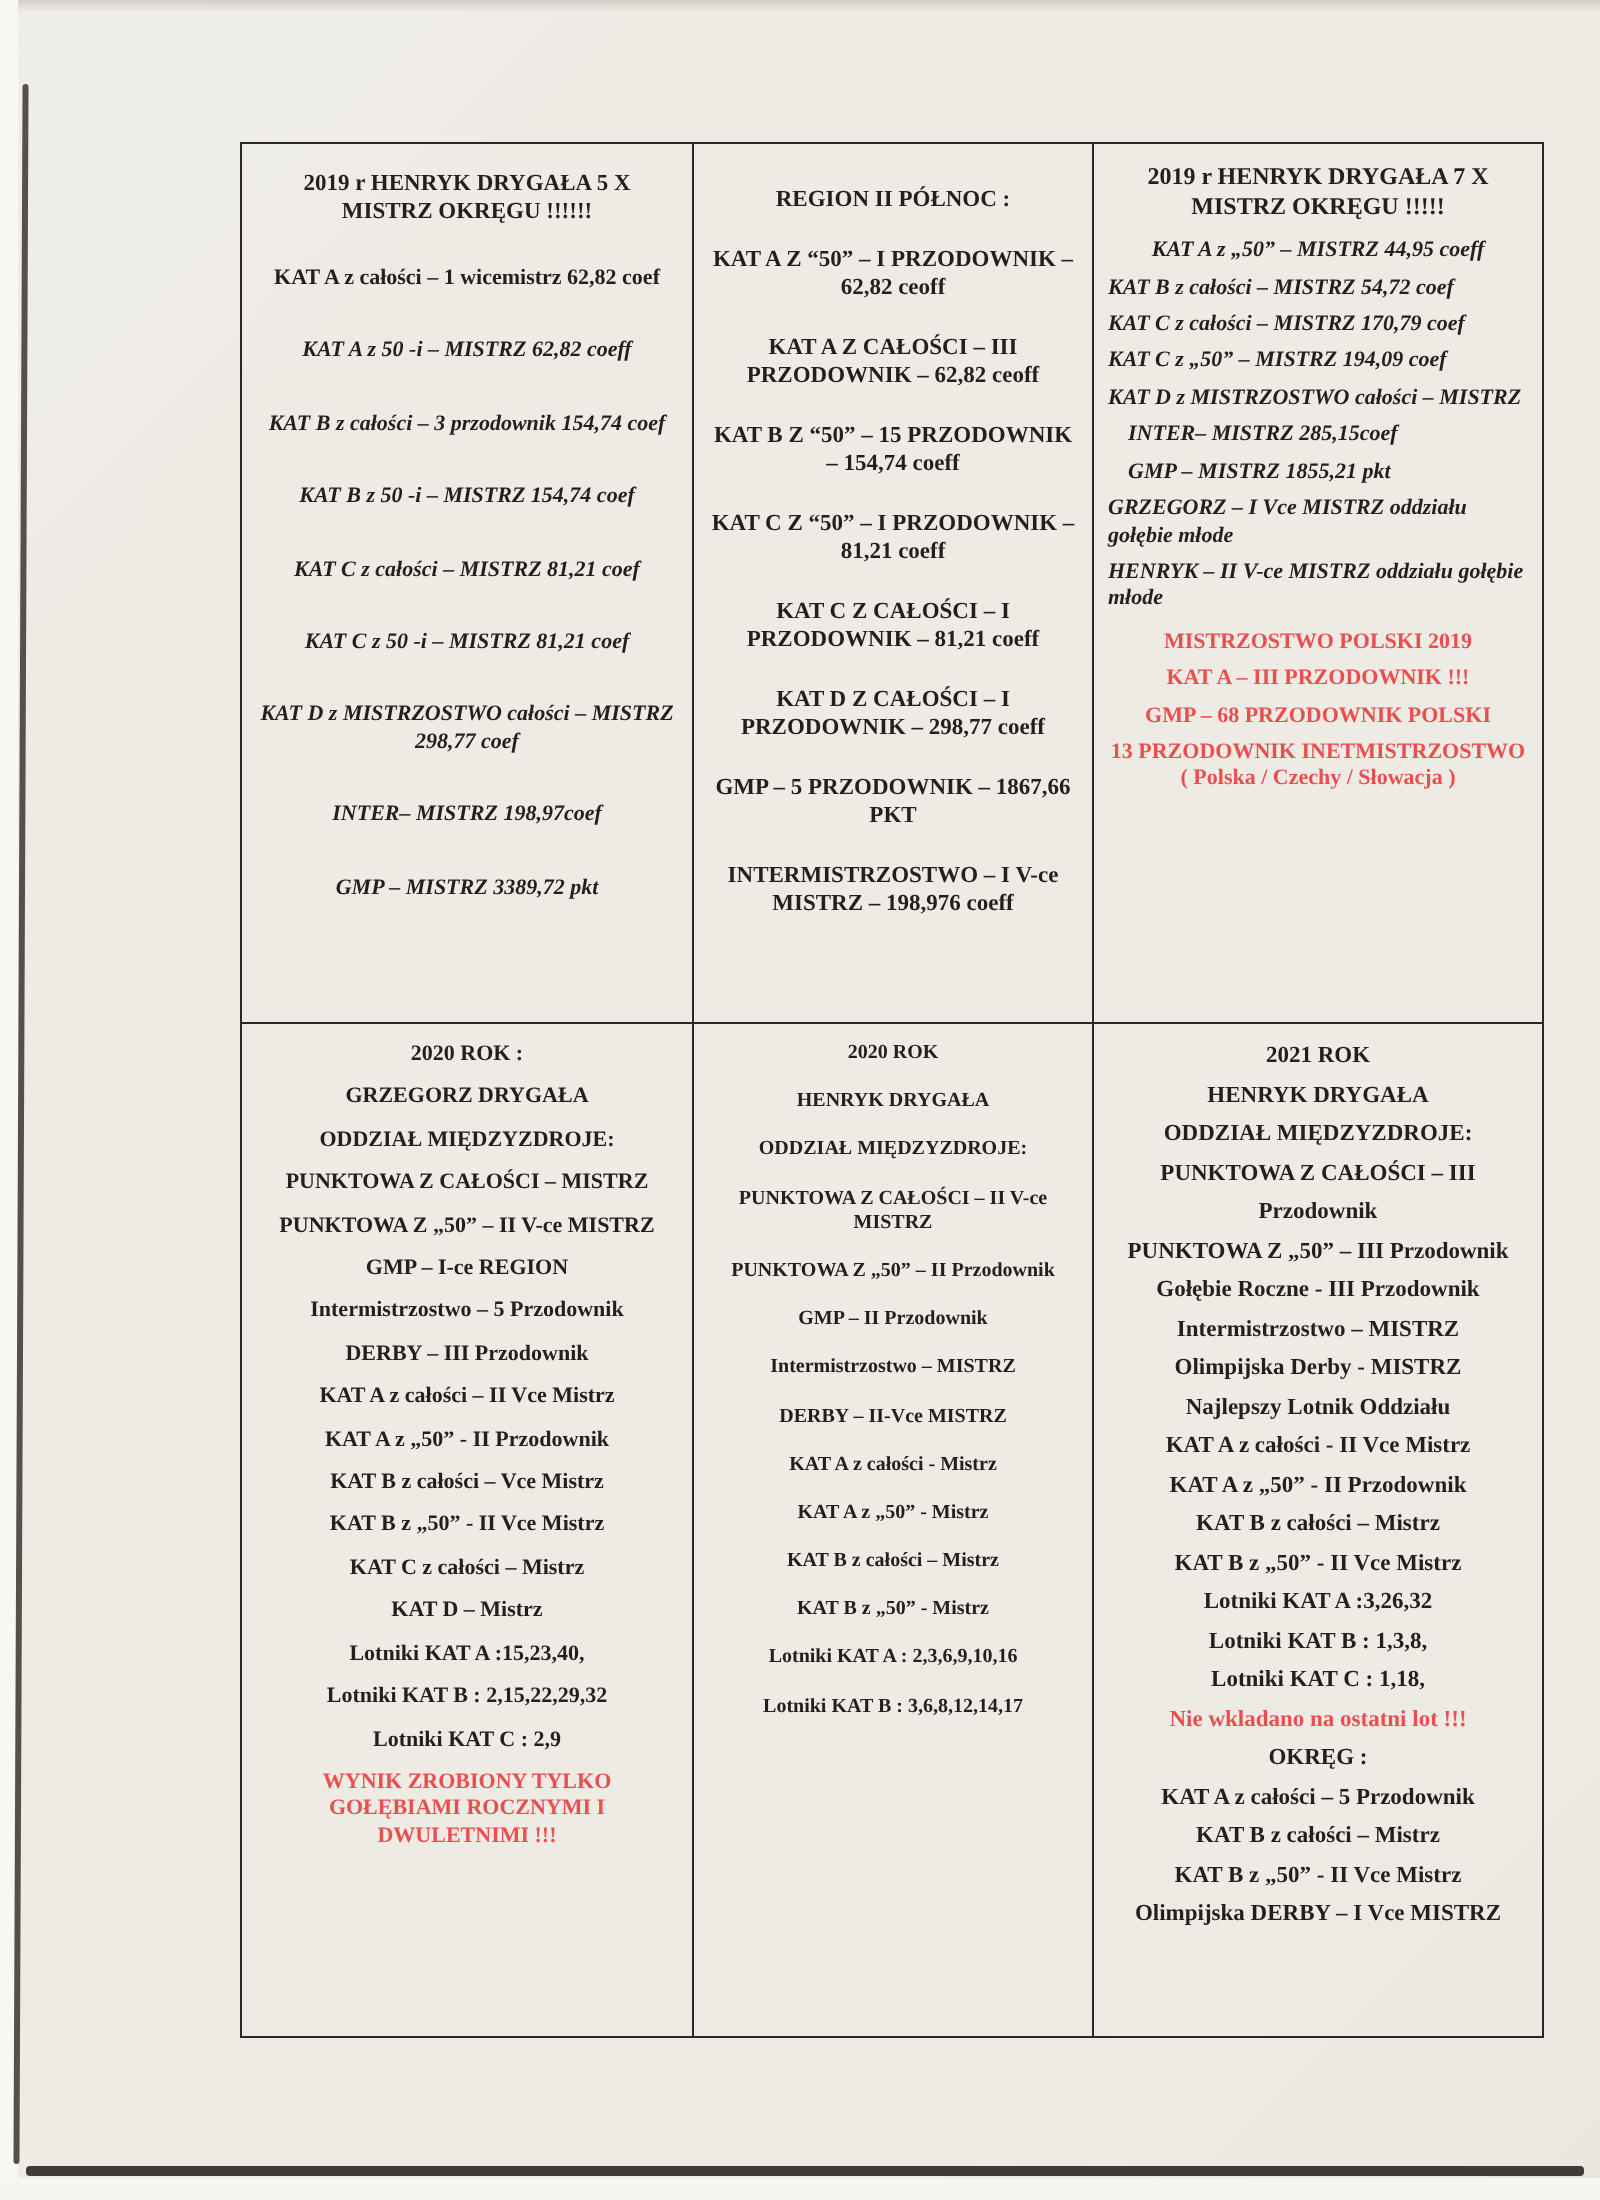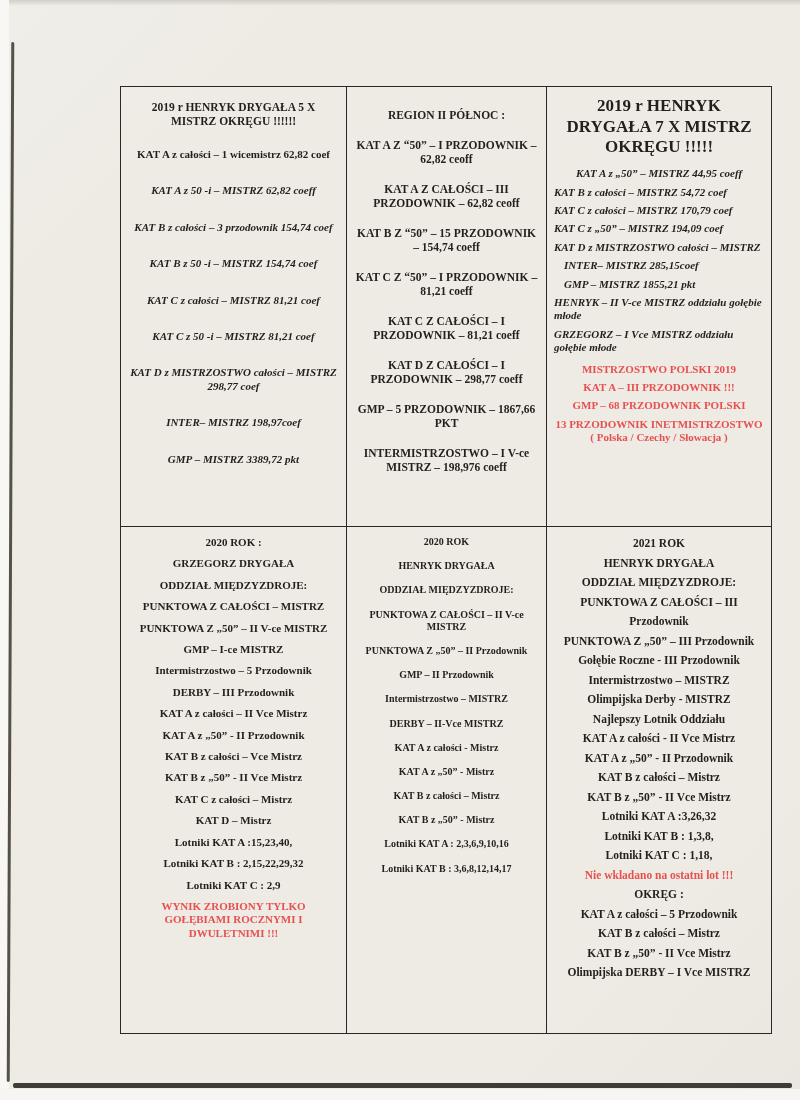--- a/index.html
+++ b/index.html
@@ -22,21 +22,21 @@
   }
   
   .edge-left-white{position:absolute;left:0;top:0;width:9px;height:1100px;background:#f8f7f4;}
   .edge-left-line{position:absolute;left:9px;top:42px;width:3px;height:1040px;background:var(--edge);border-radius:2px;transform:rotate(.25deg);}
   .edge-bottom-line{position:absolute;left:13px;top:1083px;width:779px;height:5px;background:#3f3c37;border-radius:2px;}
   .edge-bottom-white{position:absolute;left:0;top:1089px;width:800px;height:11px;background:#f6f5f1;}
   .edge-top-shadow{position:absolute;left:0;top:0;width:800px;height:6px;background:linear-gradient(180deg,rgba(120,115,105,.25),rgba(0,0,0,0));}
 
   
   .results-table{
-    position:absolute;left:120px;top:86px;
+    position:absolute;left:120px;top:71px;
     width:650px;
     display:grid;
     grid-template-columns:226px 200px 224px;
     grid-template-rows:440px 506px;
     border:1.5px solid var(--border);
     background:transparent;
   }
   .cell{
     box-sizing:border-box;
     border-right:1.5px solid var(--border);
@@ -59,21 +59,21 @@
   [data-cell="r1c1"]{font-size:11px;}
   [data-cell="r1c1"] .line{margin:16px 0 23px;}
   [data-cell="r1c1"] .head{margin:4px 0 20px;font-size:11.5px;}
 
   [data-cell="r1c2"]{font-size:11.5px;}
   [data-cell="r1c2"] .line{margin:16px 0 10px;}
   [data-cell="r1c2"] .head2{margin:12px 0 8px;}
 
   [data-cell="r1c3"]{font-size:11px;text-align:left;}
   [data-cell="r1c3"] .line{margin:0 0 5px;}
-  [data-cell="r1c3"] .head{margin:0 0 9px;font-size:17px;}
+  [data-cell="r1c3"] .head{margin:0 0 9px;font-size:12px;}
   [data-cell="r1c3"] .red-top{margin-top:8px;}
 
   [data-cell="r2c1"]{font-size:11px;}
   [data-cell="r2c1"] .line{margin:0 0 8px;}
 
   [data-cell="r2c2"]{font-size:10px;}
   [data-cell="r2c2"] .line{margin:0 0 12px;}
 
   [data-cell="r2c3"]{font-size:11.5px;}
   [data-cell="r2c3"] .line{margin:0 0 5.5px;}
@@ -115,34 +115,34 @@
       </div>
     <div class="cell last-col" data-cell="r1c3">
         <div class="line s-b c head">2019 r HENRYK DRYGAŁA 7 X MISTRZ OKRĘGU !!!!!</div>
         <div class="line s-bi c">KAT A z „50” – MISTRZ 44,95 coeff</div>
         <div class="line s-bi">KAT B z całości – MISTRZ 54,72 coef</div>
         <div class="line s-bi">KAT C z całości – MISTRZ 170,79 coef</div>
         <div class="line s-bi">KAT C z „50” – MISTRZ 194,09 coef</div>
         <div class="line s-bi">KAT D z MISTRZOSTWO całości – MISTRZ</div>
         <div class="line s-bi ind">INTER– MISTRZ 285,15coef</div>
         <div class="line s-bi ind">GMP – MISTRZ 1855,21 pkt</div>
+        <div class="line s-bi">GRZEGORZ – I Vce MISTRZ oddziału gołębie młode</div>
         <div class="line s-bi">HENRYK – II V-ce MISTRZ oddziału gołębie młode</div>
-        <div class="line s-bi">GRZEGORZ – I Vce MISTRZ oddziału gołębie młode</div>
         <div class="line s-r c red-top">MISTRZOSTWO POLSKI 2019</div>
         <div class="line s-r c">KAT A – III PRZODOWNIK !!!</div>
         <div class="line s-r c">GMP – 68 PRZODOWNIK POLSKI</div>
         <div class="line s-r c">13 PRZODOWNIK INETMISTRZOSTWO ( Polska / Czechy / Słowacja )</div>
       </div>
     <div class="cell last-row" data-cell="r2c1">
         <div class="line s-b">2020 ROK :</div>
         <div class="line s-b">GRZEGORZ DRYGAŁA</div>
         <div class="line s-b">ODDZIAŁ MIĘDZYZDROJE:</div>
         <div class="line s-b">PUNKTOWA Z CAŁOŚCI – MISTRZ</div>
         <div class="line s-b">PUNKTOWA Z „50” – II V-ce MISTRZ</div>
-        <div class="line s-b">GMP – I-ce MISTRZ</div>
+        <div class="line s-b">GMP – I-ce REGION</div>
         <div class="line s-b">Intermistrzostwo – 5 Przodownik</div>
         <div class="line s-b">DERBY – III Przodownik</div>
         <div class="line s-b">KAT A z całości – II Vce Mistrz</div>
         <div class="line s-b">KAT A z „50” - II Przodownik</div>
         <div class="line s-b">KAT B z całości – Vce Mistrz</div>
         <div class="line s-b">KAT B z „50” - II Vce Mistrz</div>
         <div class="line s-b">KAT C z całości – Mistrz</div>
         <div class="line s-b">KAT D  –  Mistrz</div>
         <div class="line s-b">Lotniki KAT A :15,23,40,</div>
         <div class="line s-b">Lotniki KAT B : 2,15,22,29,32</div>

